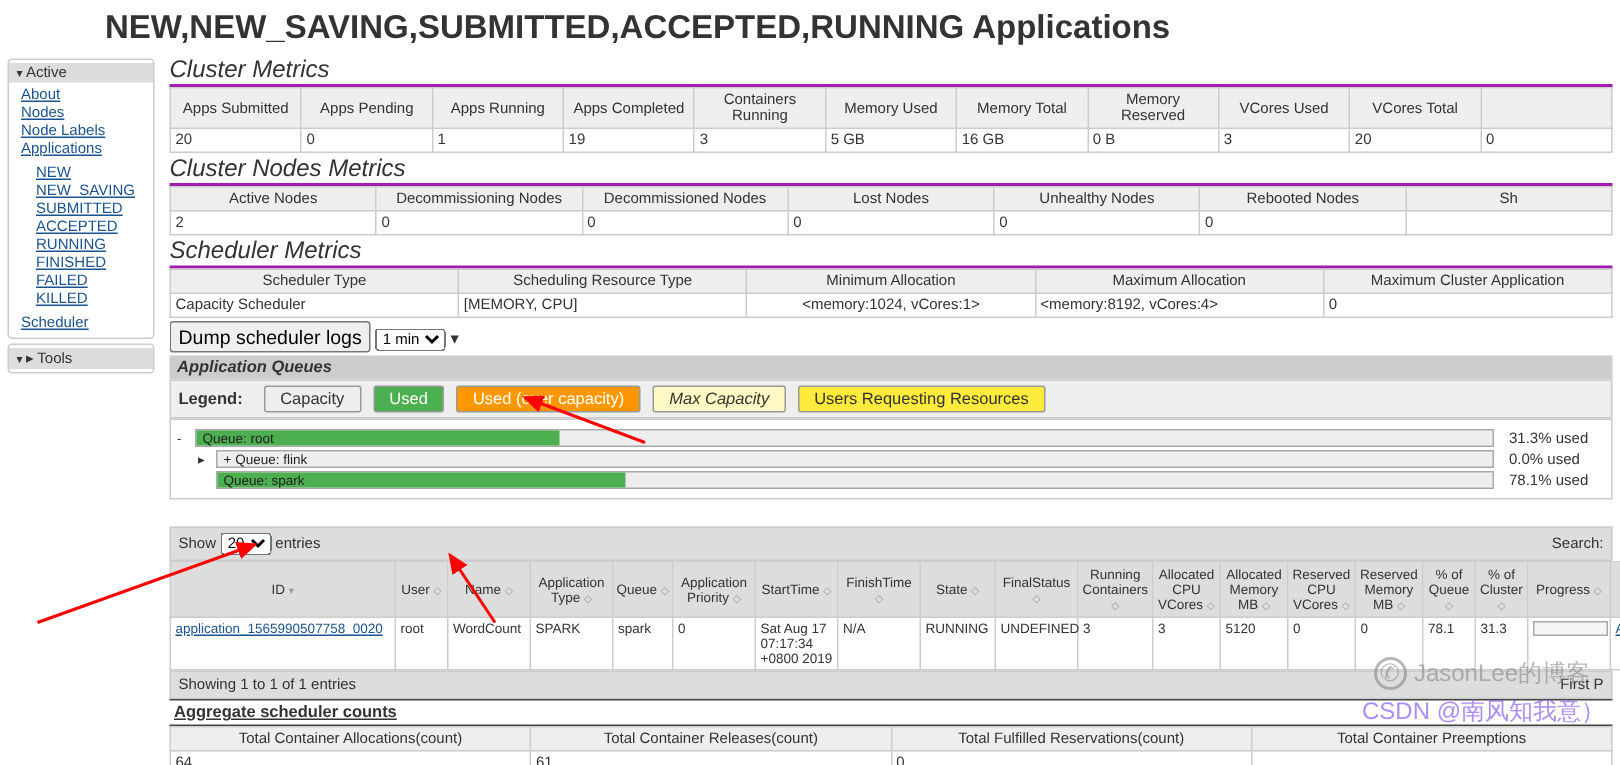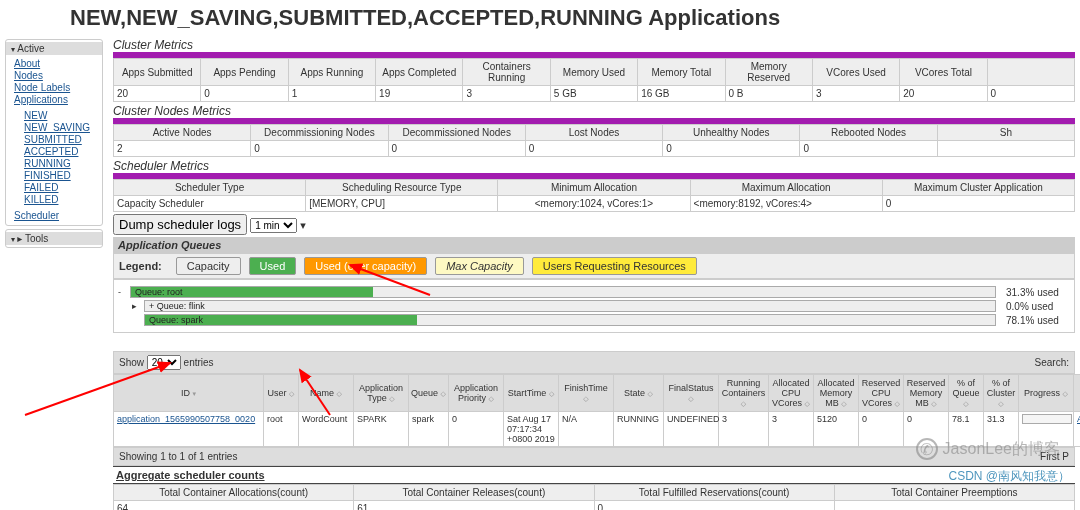--- a/index.html
+++ b/index.html
@@ -11,21 +11,21 @@
 .page-title { font-size: 22px; font-weight: bold; margin-left: 60px; }
 .layout { display: flex; }
 .sidebar { width: 108px; padding: 3px 5px; }
 .sidebox { border: 1px solid #ccc; border-radius: 3px; margin-bottom: 3px; padding: 2px 0; }
 .sidebox-title { background: #ddd; padding: 1px 5px; font-size: 10px; }
 .sidebox-title::before { content: "▾ "; font-size: 8px; }
 .sidebox ul { list-style: none; padding: 2px 0 2px 8px; }
 .sidebox ul li a { color: #1a5490; text-decoration: underline; font-size: 10px; }
 .sidebox ul.sub { padding-left: 18px; }
 .main { flex: 1; padding: 0 5px; overflow: hidden; }
-.section-title { font-style: italic; font-size: 12px; margin-top: 2px; border-bottom: 6px solid #a21caf; }
+.section-title { font-style: italic; font-size: 16px; margin-top: 2px; border-bottom: 2px solid #a21caf; }
 table { width: 100%; border-collapse: collapse; table-layout: fixed; }
 th { background: #eee; border: 1px solid #ccc; padding: 2px 3px; font-weight: normal; font-size: 10px; text-align: center; }
 td { border: 1px solid #ccc; padding: 2px 3px; font-size: 10px; text-align: left; }
 .btn { font-size: 13px; padding: 1px 4px; }
 .queues-hdr { background: #ccc; font-style: italic; font-weight: bold; padding: 2px 5px; }
 .legend-bar { background: #eee; border: 1px solid #ccc; padding: 3px 5px; display: flex; align-items: center; gap: 8px; font-size: 11px; }
 .legend-bar b { margin-right: 6px; }
 .legend-box { padding: 2px 10px; border: 1px solid #999; border-radius: 2px; }
 .lg-cap { background: #eee; }
 .lg-used { background: #4caf50; color: #fff; }
@@ -45,21 +45,21 @@
 .apps-table td.ctr { text-align: left; }
 .sort-ind { font-size: 7px; color: #999; }
 .link { color: #1a5490; text-decoration: underline; }
 .progress { width: 50px; height: 10px; border: 1px solid #aaa; background: #f5f5f5; display: inline-block; }
 .showing-bar { background: #ddd; border: 1px solid #ccc; padding: 3px 5px; display: flex; justify-content: space-between; font-size: 10px; }
 .bold-row { font-weight: bold; border-top: 1px solid #444; border-bottom: 1px solid #444; padding: 2px 3px; font-size: 11px; text-decoration: underline; }
 .arrow { position: absolute; pointer-events: none; }
 .arrow-line { stroke: #ff0000; stroke-width: 2; fill: none; }
 .arrow-head { fill: #ff0000; }
 .watermark1 { position: absolute; right: 20px; bottom: 50px; font-size: 16px; color: #888; opacity: 0.6; display: flex; align-items: center; gap: 5px; }
-.watermark2 { position: absolute; right: 10px; bottom: 25px; font-size: 12px; color: #0369a1; opacity: 0.7; }
+.watermark2 { position: absolute; right: 10px; bottom: 25px; font-size: 16px; color: #8b5cf6; opacity: 0.7; }
 .wm-icon { width: 22px; height: 22px; border: 2px solid #888; border-radius: 50%; display: flex; align-items: center; justify-content: center; }
 select { font-size: 10px; }
 </style>
 </head>
 <body>
 
 <div class="header">
   <div class="page-title">NEW,NEW_SAVING,SUBMITTED,ACCEPTED,RUNNING Applications</div>
 </div>
 

